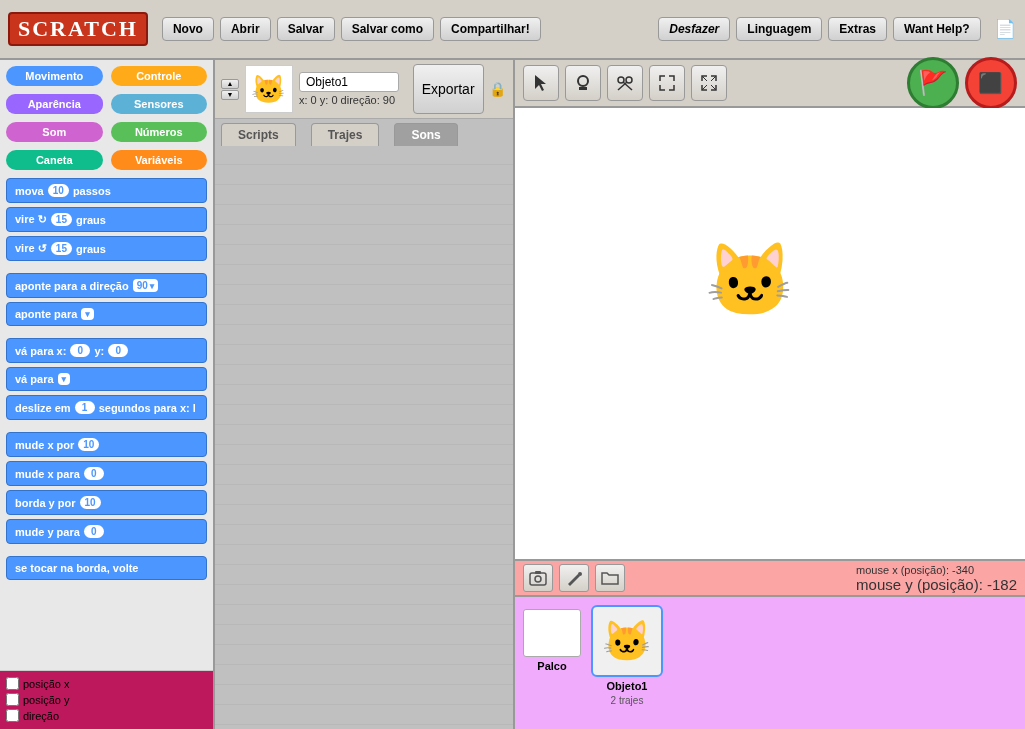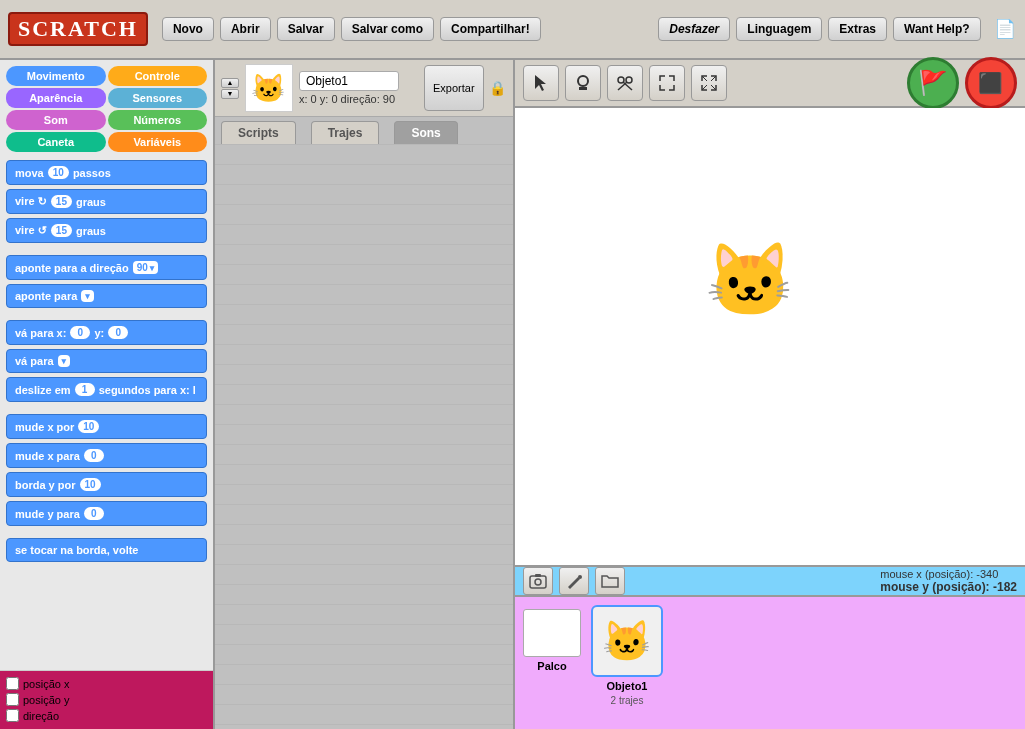--- a/index.html
+++ b/index.html
@@ -55,21 +55,21 @@
       background: #e8e8e8;
       border-right: 2px solid #999;
       display: flex;
       flex-direction: column;
     }
 
     
     #categories {
       display: grid;
       grid-template-columns: 1fr 1fr;
-      gap: 2px;
+      gap: 8px;
       padding: 6px 6px 4px 6px;
     }
     .cat-btn {
       border-radius: 12px;
       padding: 4px 8px;
       font-size: 11px;
       font-weight: bold;
       color: #fff;
       text-align: center;
       cursor: pointer;
@@ -218,21 +218,21 @@
     #obj-coords {
       font-size: 11px;
       color: #333;
     }
     #export-btn {
       background: linear-gradient(to bottom, #f0f0f0, #d0d0d0);
       border: 1px solid #999;
       border-radius: 4px;
       padding: 16px 8px;
       cursor: pointer;
-      font-size: 11px;
+      font-size: 14px;
     }
     #lock-icon { font-size: 14px; color: #666; }
 
     
     #tabs {
       display: flex;
       background: #c0c0c0;
       padding: 4px 6px 0 6px;
       gap: 15px;
     }
@@ -329,22 +329,22 @@
       position: absolute;
       top: 130px;
       left: 190px;
       font-size: 72px;
       cursor: move;
       user-select: none;
     }
 
     
     #stage-bottom {
-      height: 32px;
-      background: #7dd3fc;
+      height: 38px;
+      background: #fca5a5;
       border-top: 2px solid #999;
       border-bottom: 2px solid #999;
       display: flex;
       align-items: center;
       padding: 0 8px;
       gap: 6px;
     }
     .stage-btn {
       width: 30px;
       height: 28px;
@@ -630,21 +630,21 @@
       <div class="stage-btn">
         <svg width="20" height="20" viewBox="0 0 20 20">
           <path d="M2 5 L2 16 L18 16 L18 7 L9 7 L7 5 Z" fill="none" stroke="#555" stroke-width="1.5"></path>
         </svg>
       </div>
       <div style="margin-left:auto;">
         <div style="font-size:11px; color:#333;">
           <span>mouse x (posição):</span>
           <span>-340</span>
         </div>
-        <div style="font-size:12px; color:#333;font-weight:bold;">
+        <div style="font-size:15px; color:#333;">
           <span>mouse y (posição):</span>
           <span>-182</span>
         </div>
       </div>
     </div>
 
     <div id="sprites-panel">
 
       <div class="sprite-item">
         <div class="stage-thumb"></div>

